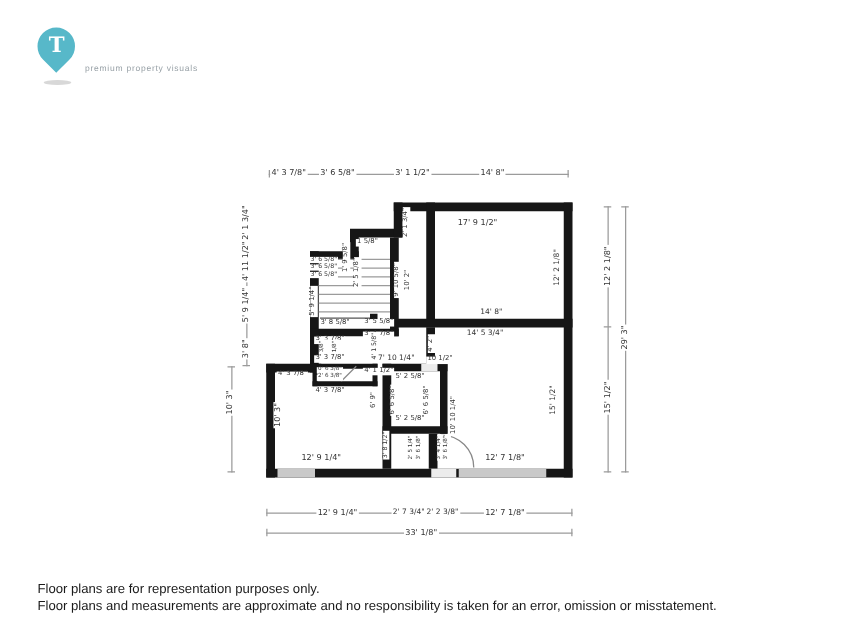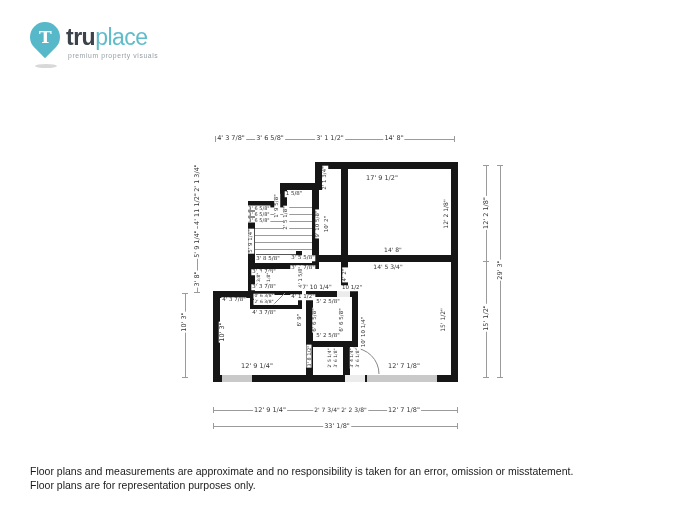--- a/index.html
+++ b/index.html
@@ -38,21 +38,20 @@
 </head>
 <body>
 
 <div id="page">
 
   <div id="logo">
     <div id="pin">
       <span>T</span>
     </div>
     <div id="pin-shadow"></div>
-    <div id="wordmark"><span class="b">tru</span><span class="l">place</span></div>
     <div id="tagline">premium property visuals</div>
   </div>
 
   <div id="plan">
     <div id="plan-geometry">
         <div class="wall" style="left: 315px; top: 162px; width: 143px; height: 7px;"></div>
         <div class="wall" style="left: 451px; top: 162px; width: 7px; height: 220px;"></div>
         <div class="wall" style="left: 213px; top: 375px; width: 245px; height: 7px;"></div>
         <div class="wall" style="left: 213px; top: 291px; width: 7px; height: 91px;"></div>
         <div class="wall" style="left: 213px; top: 291px; width: 44px; height: 7px;"></div>
@@ -177,17 +176,17 @@
         <span class="lbl r" style="left: 300px; top: 320px; font-size: 5.5px;">6' 9"</span>
         <span class="lbl r" style="left: 309px; top: 356px; font-size: 5px;">3' 8 1/2"</span>
         <span class="lbl r" style="left: 330px; top: 358px; font-size: 4.5px;">2' 5 1/4"</span>
         <span class="lbl r" style="left: 336px; top: 358px; font-size: 4.5px;">3' 6 1/8"</span>
         <span class="lbl r" style="left: 352px; top: 358px; font-size: 4.5px;">3' 4 1/4"</span>
         <span class="lbl r" style="left: 358px; top: 358px; font-size: 4.5px;">3' 6 1/8"</span>
       </div>
   </div>
 
   <div id="footer">
+    <div>Floor plans are for representation purposes only.</div>
     <div>Floor plans and measurements are approximate and no responsibility is taken for an error, omission or misstatement.</div>
-    <div>Floor plans are for representation purposes only.</div>
   </div>
 
 </div>
 
 </body></html>

